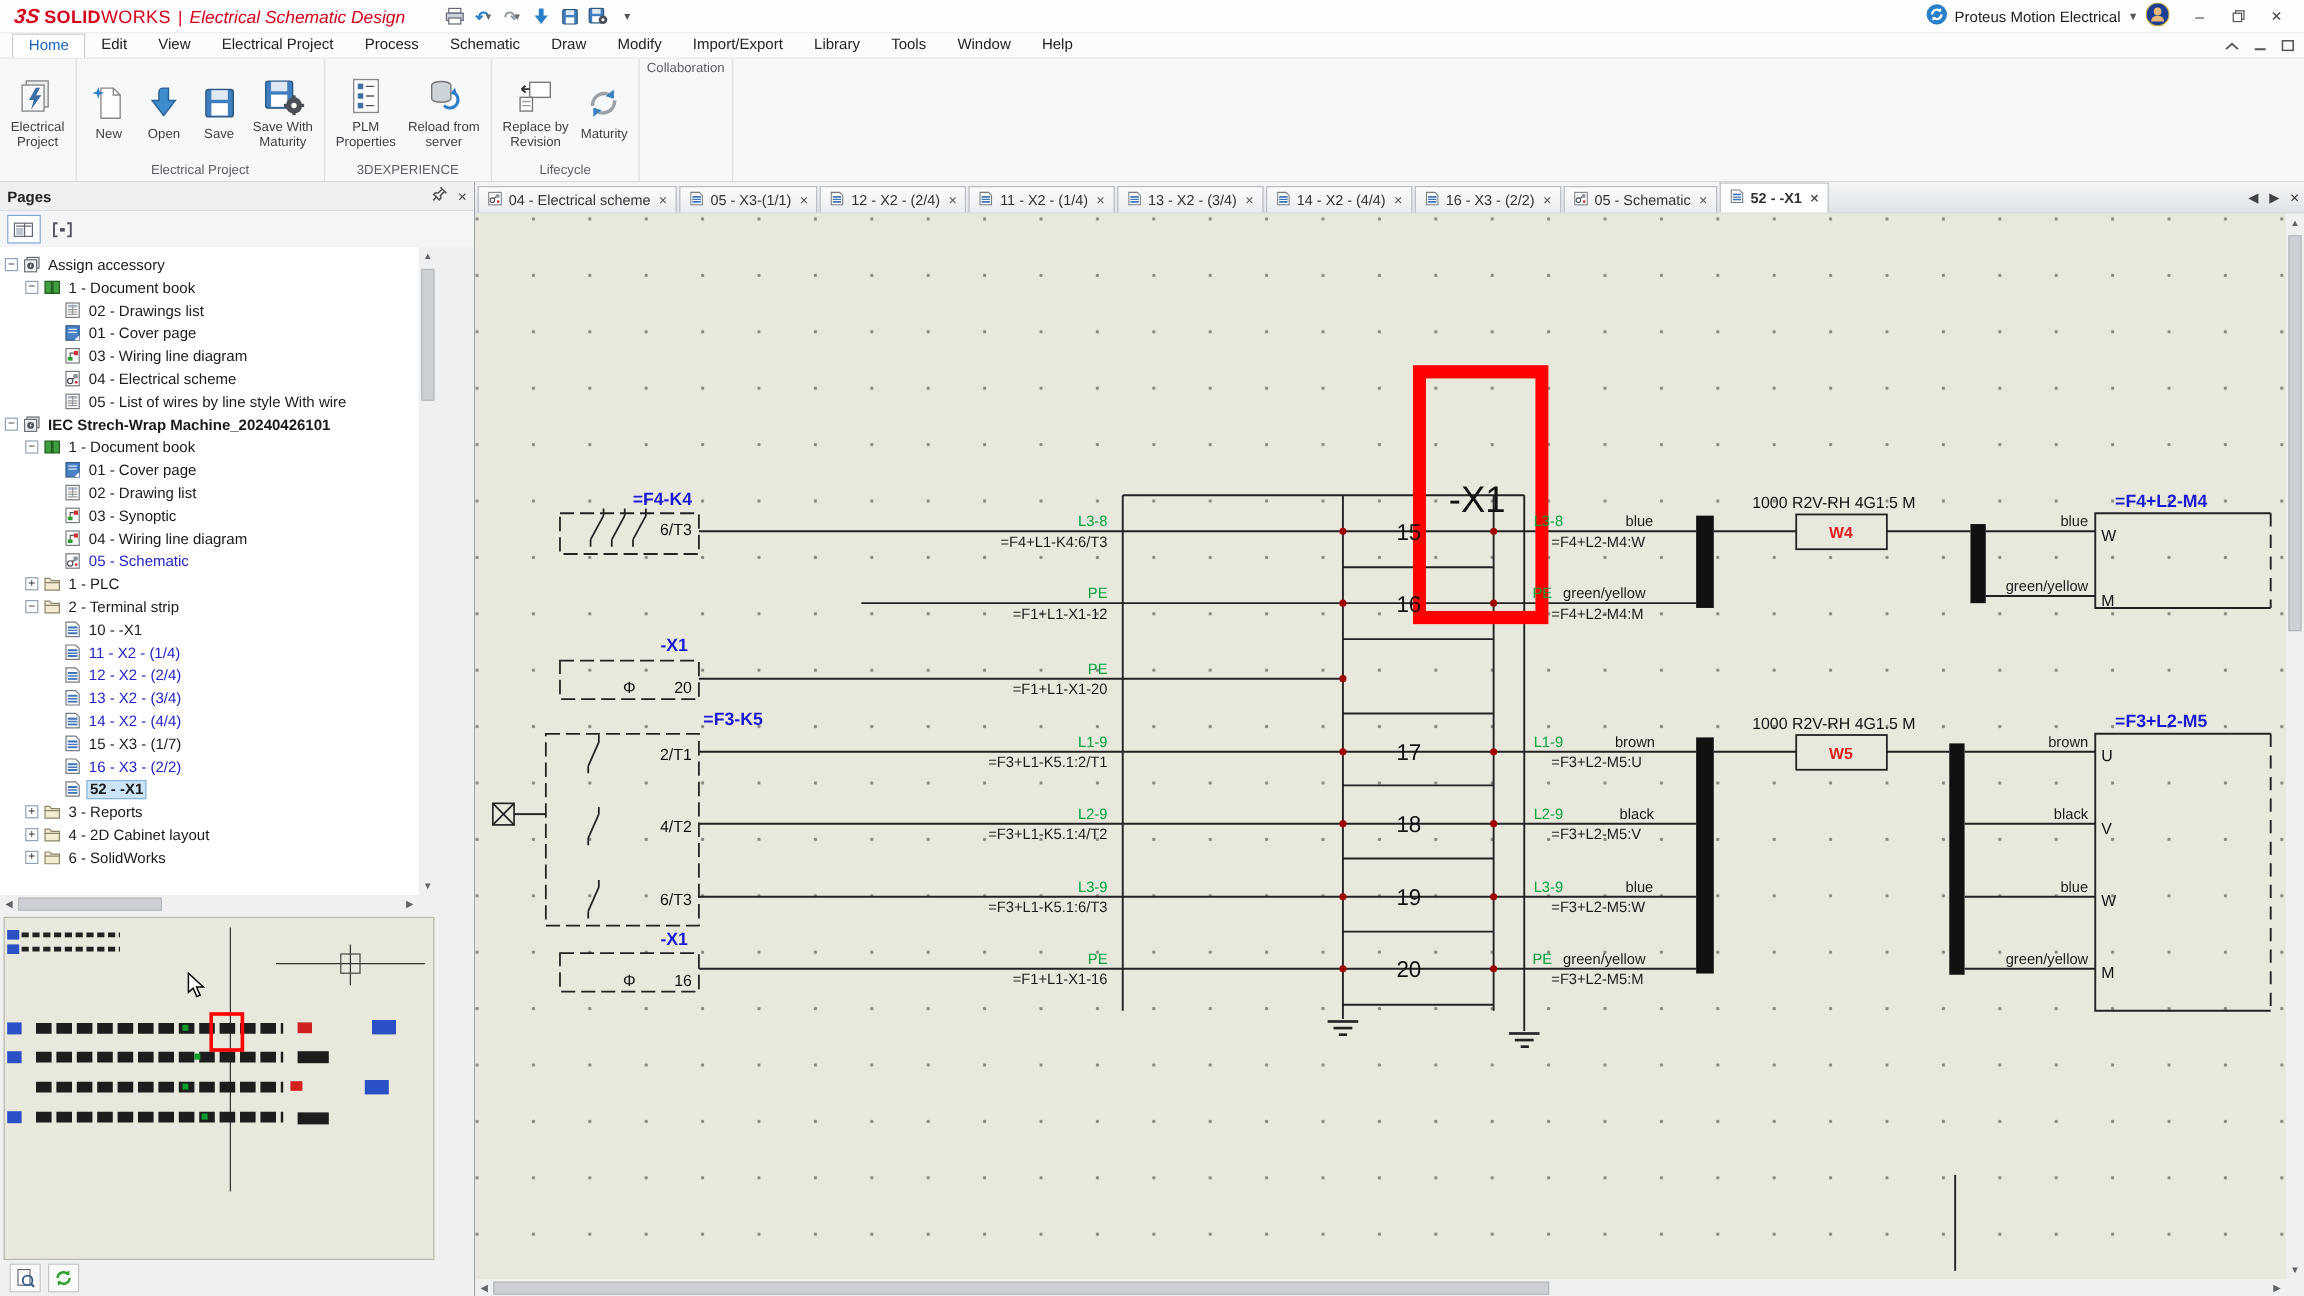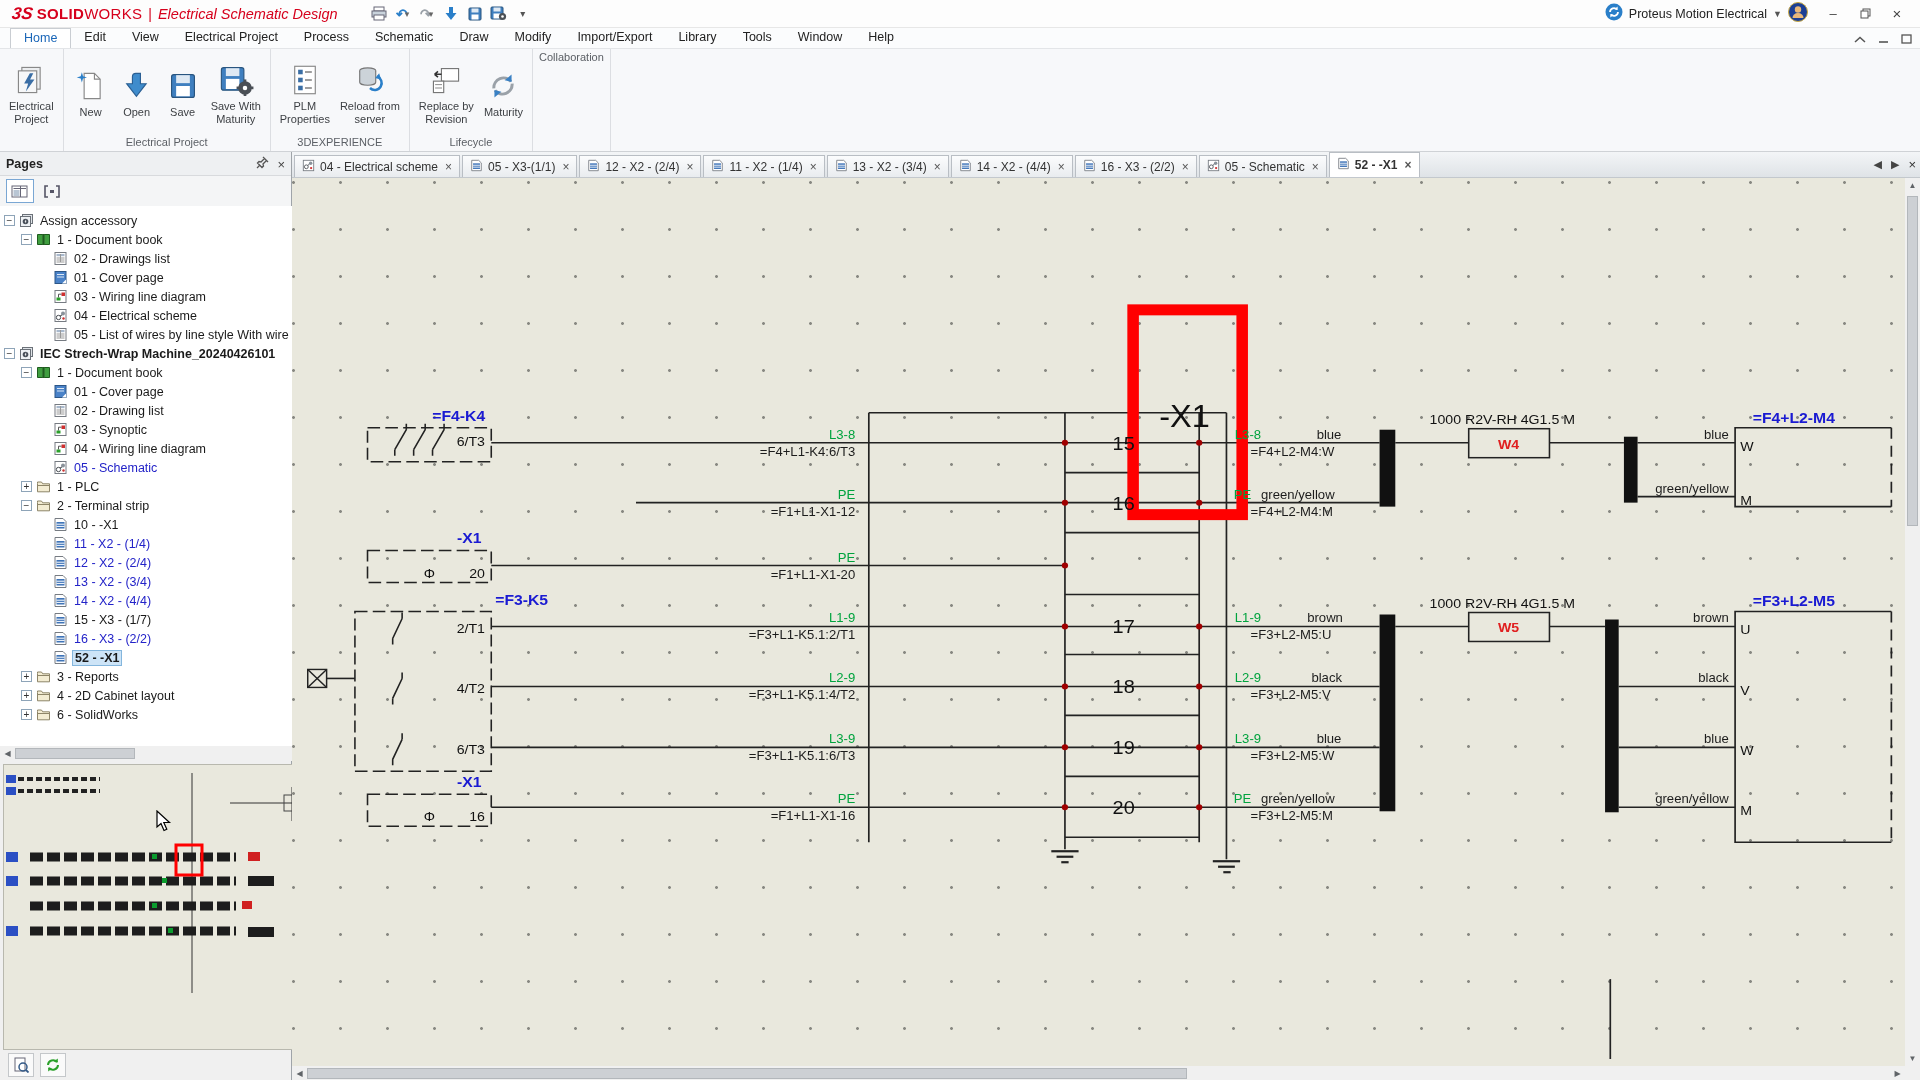--- a/index.html
+++ b/index.html
@@ -36,21 +36,21 @@
   .rbuttons { flex:1; display:flex; align-items:center; padding:4px 4px 0 4px; }
   .rbtn { display:flex; flex-direction:column; align-items:center; width:auto; min-width:46px; padding:2px 5px; cursor:default; }
   .rbtn .ric { height:36px; display:flex; align-items:center; justify-content:center; }
   .rbtn .rlabel { font-size:11px; color:#3c3f43; text-align:center; line-height:12.5px; margin-top:2px; white-space:pre-line; }
   .rgroup-label { height:17px; font-size:11px; color:#5c6066; text-align:center; line-height:16px; white-space:nowrap; padding:0 6px; }
 
   
   .workspace { position:relative; height:928px; display:flex; }
 
   
-  .pages-panel { position:relative; width:292px; background:#f0f0f0; border-right:1px solid #9fa4a9; flex:none; }
+  .pages-panel { position:relative; width:396px; background:#f0f0f0; border-right:1px solid #9fa4a9; flex:none; }
   .panel-header { position:absolute; left:0; top:0; width:100%; height:24px; background:#eef0f2; border-bottom:1px solid #d8dadd; display:flex; align-items:center; padding:0 6px; }
   .panel-title { font-weight:bold; font-size:12.5px; color:#222; }
   .panel-header .hicons { margin-left:auto; display:flex; gap:8px; align-items:center; }
   .panel-toolbar { position:absolute; left:0; top:24px; width:100%; height:30px; background:#f4f5f6; display:flex; align-items:center; gap:4px; padding-left:6px; }
   .ptool-btn { width:28px; height:24px; display:flex; align-items:center; justify-content:center; border:1px solid transparent; }
   .ptool-btn.active { background:#fff; border:1px solid #7aa7d4; }
   .tree { position:absolute; left:0; top:54px; width:349px; height:540px; background:#fff; overflow:hidden; padding-top:5px; }
   .trow { display:flex; align-items:center; height:19px; white-space:nowrap; font-size:12.5px; color:#1a1a1a; }
   .trow .exp { width:11px; height:11px; border:1px solid #8ea4b8; background:#fff; color:#333; font-size:10px; line-height:9px; text-align:center; margin-right:4px; flex:none; }
   .trow .exp-sp { width:15px; flex:none; }

